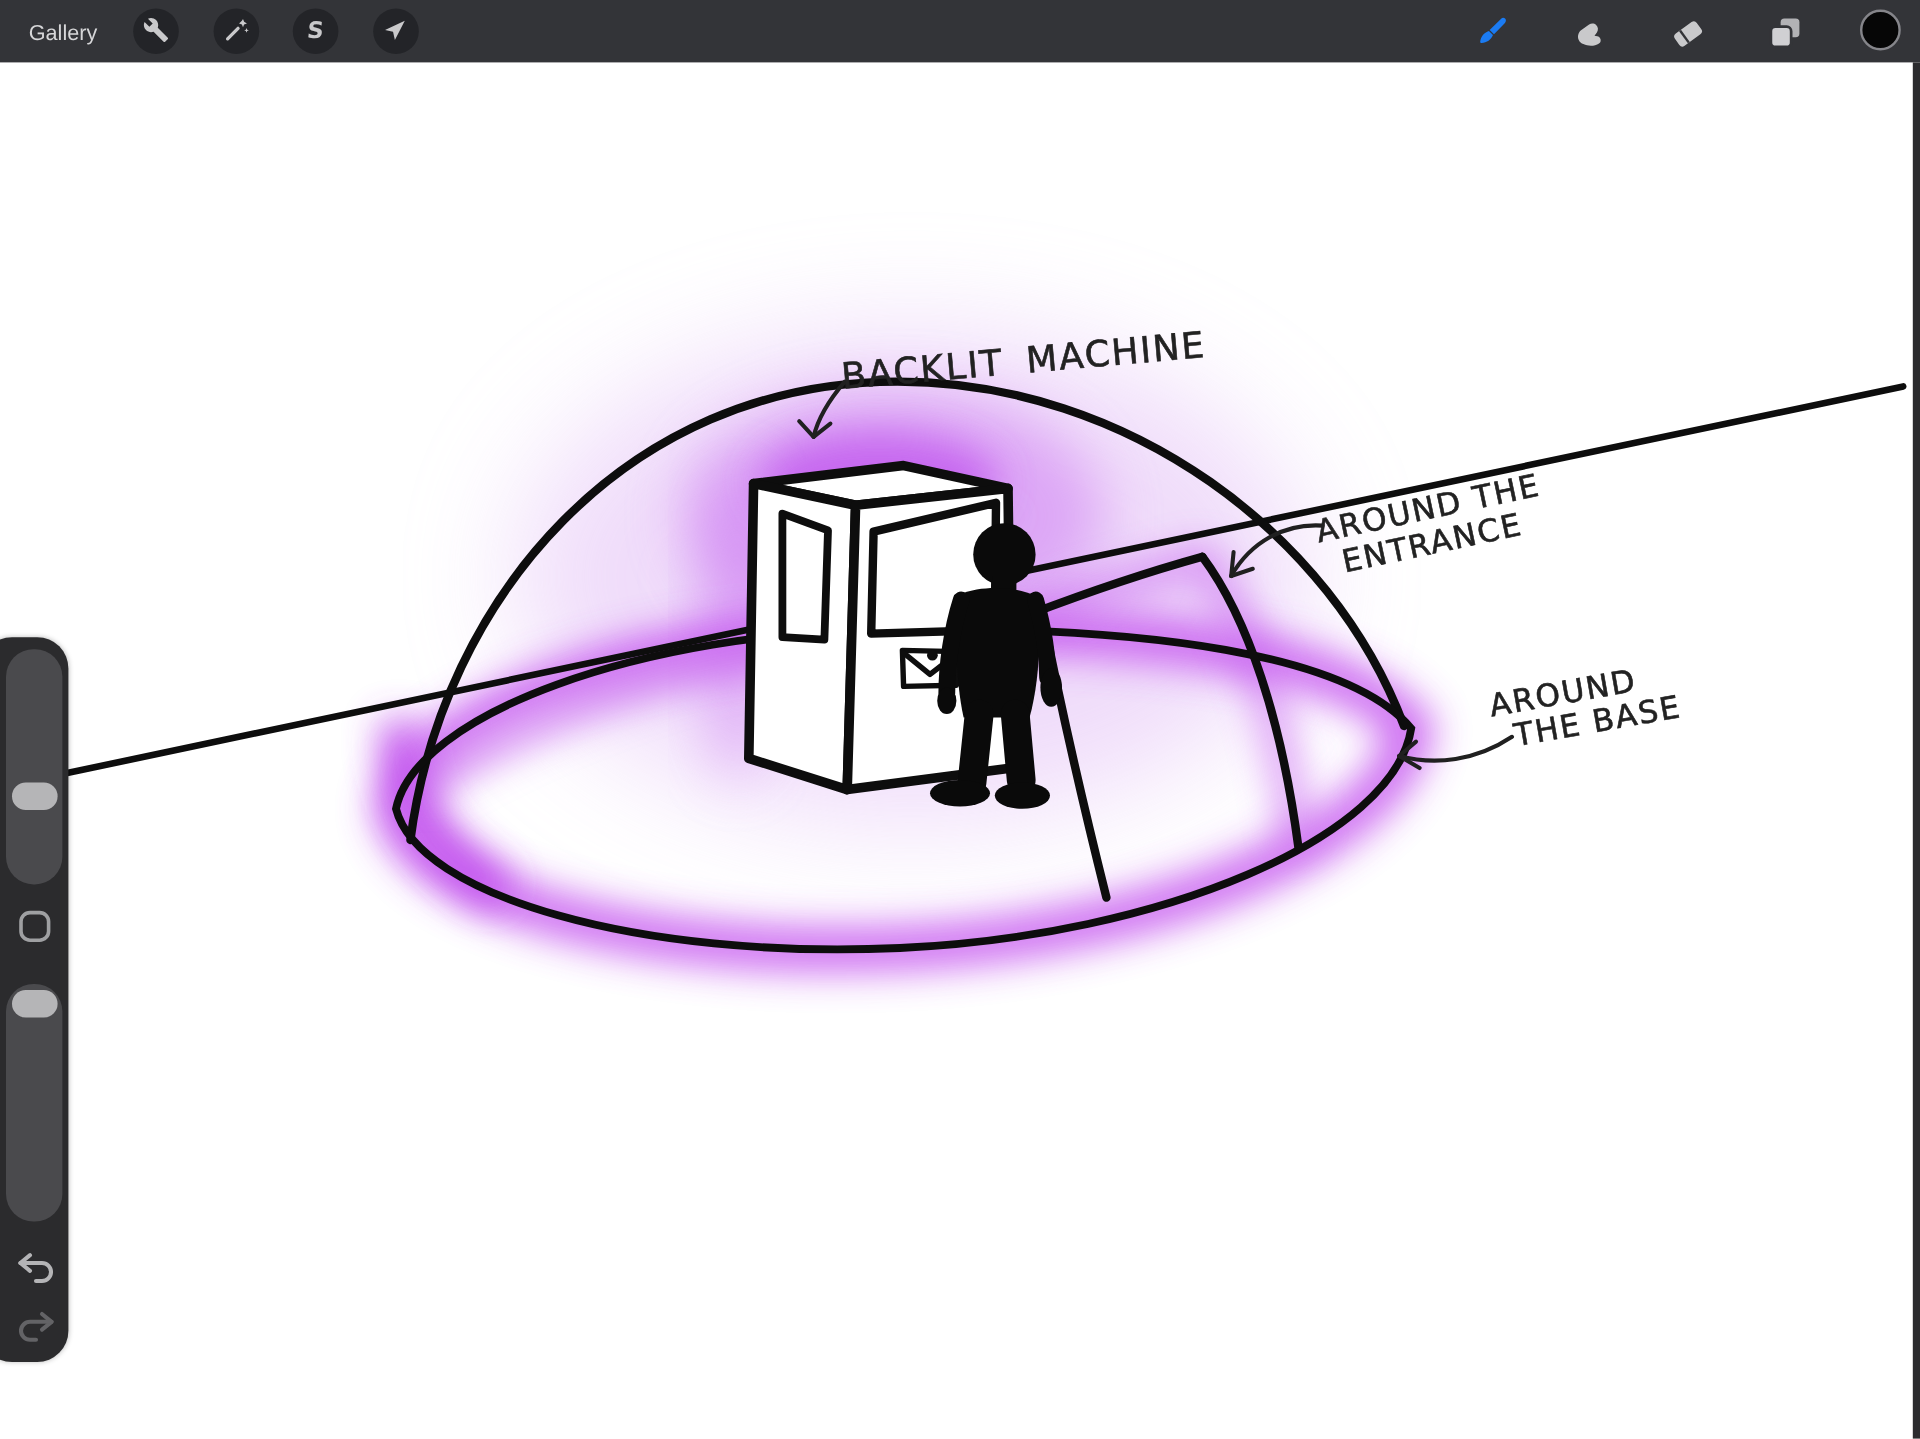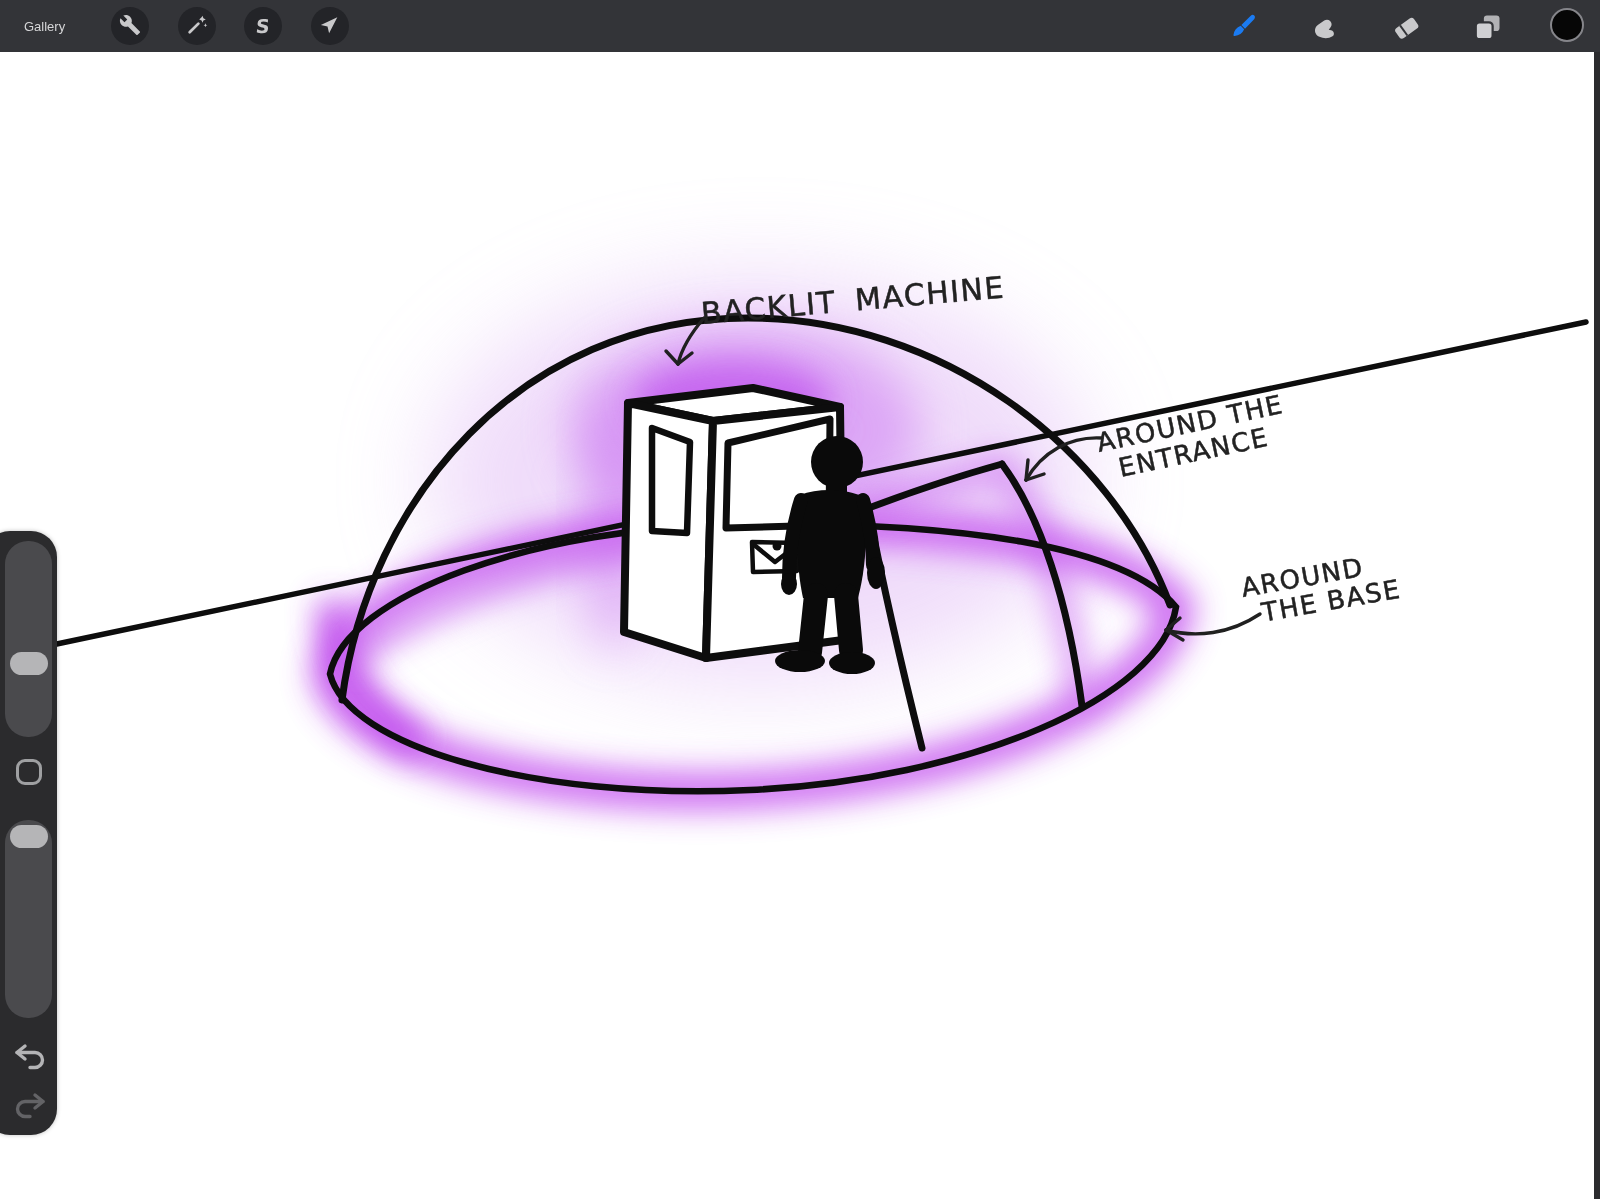--- a/index.html
+++ b/index.html
@@ -8,21 +8,21 @@
     background:#ffffff;font-family:"Liberation Sans","DejaVu Sans",sans-serif;
     -webkit-font-smoothing:antialiased;
   }
   
   .toolbar{
     position:absolute;left:0;top:0;width:1600px;height:52px;
     background:#333438;z-index:30;
   }
   .gallery-btn{
     position:absolute;left:24px;top:0;height:53px;line-height:52px;
-    color:#d6d6d8;font-size:13px;background:none;border:none;padding:0;
+    color:#d6d6d8;font-size:18px;background:none;border:none;padding:0;
     font-family:"Liberation Sans",sans-serif;cursor:pointer;
   }
   .tool-circle{
     position:absolute;top:7px;width:38px;height:38px;border-radius:50%;
     background:#232428;border:none;padding:0;cursor:pointer;
     display:flex;align-items:center;justify-content:center;
   }
   .tool-plain{
     position:absolute;top:10px;width:34px;height:34px;background:none;border:none;
     padding:0;cursor:pointer;display:flex;align-items:center;justify-content:center;

